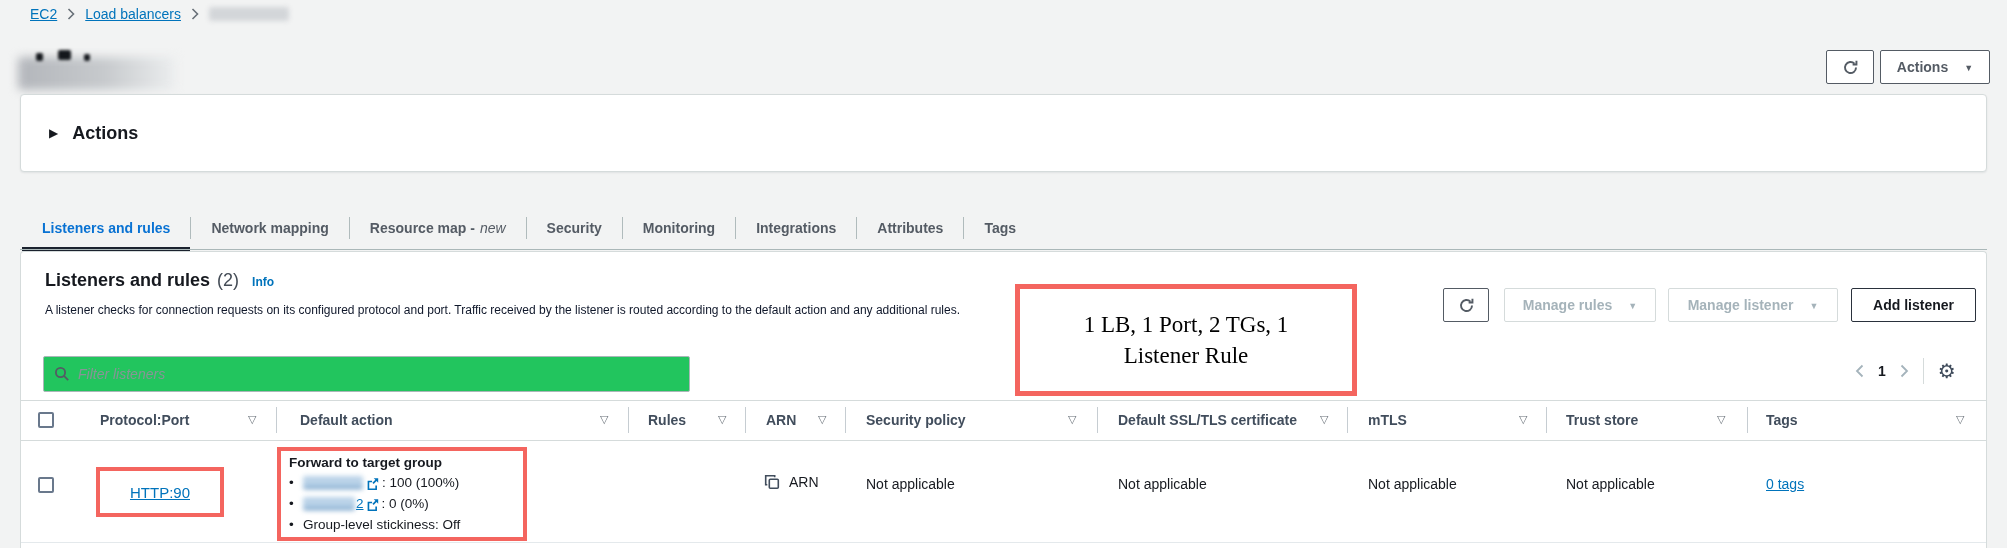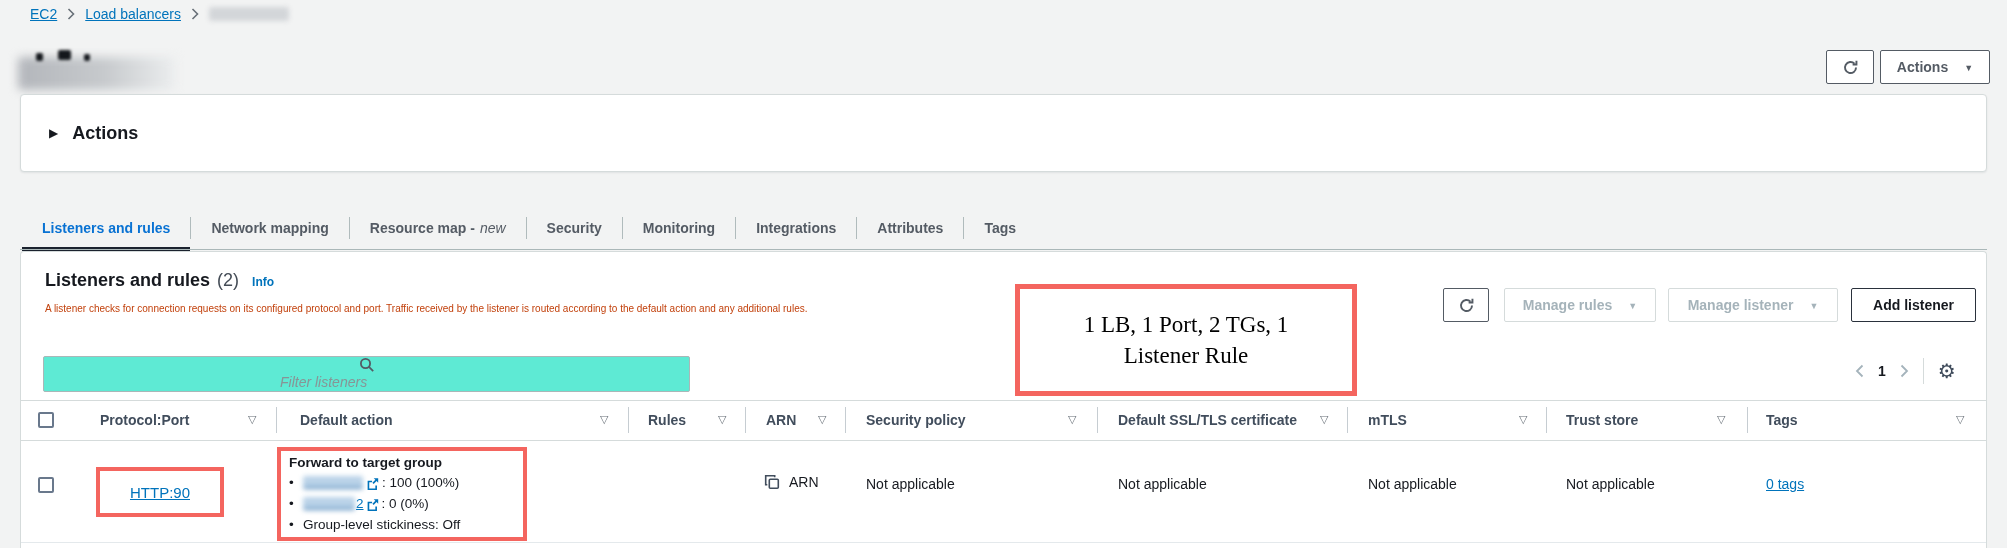--- a/index.html
+++ b/index.html
@@ -40,25 +40,25 @@
   .tab .new { font-style: italic; font-weight:normal; margin-left:5px; }
   .tab.active { color:#0972d3; }
   .tab.active::after { content:""; position:absolute; left:0; right:0; bottom:-1px; height:4px; background:#1b222e; }
   .tab-div { width:1px; height:22px; background:#b0bbbc; }
   .tabs-underline { position:absolute; left:20px; right:20px; top:249px; height:1px; background:#aab7b8; }
 
   
   .sec-title { font-size:18px; font-weight:bold; color:#16191f; }
   .sec-count { font-size:18px; font-weight:normal; color:#444c56; }
   .info-link { font-size:12px; font-weight:bold; color:#0073bb; text-decoration:none; cursor:pointer; }
-  .sec-desc { font-size:10px; color:#c2410c; }
+  .sec-desc { font-size:12px; color:#0f172a; }
 
   
   .filter { position:absolute; left:43px; top:356px; width:647px; height:36px;
-    border:1px solid #aab7b8; border-radius:2px; background:#5eead4; display:flex; align-items:center; padding:0 10px;flex-direction:column; }
+    border:1px solid #aab7b8; border-radius:2px; background:#22c55e; display:flex; align-items:center; padding:0 10px; }
   .filter input { border:none; outline:none; flex:1; font-size:14px; margin-left:8px;
     font-family:"Liberation Sans", sans-serif; color:#16191f; background:transparent;}
   .filter input::placeholder { font-style:italic; color:#879596; }
 
   
   .pag { display:flex; align-items:center; gap:14px; }
   .pag .num { font-size:14px; font-weight:bold; color:#16191f; }
   .pag .vdiv { width:1px; height:26px; background:#d5dbdb; }
   .gear { font-size:20px; color:#3f4b5b; cursor:pointer; line-height:1; }
 

